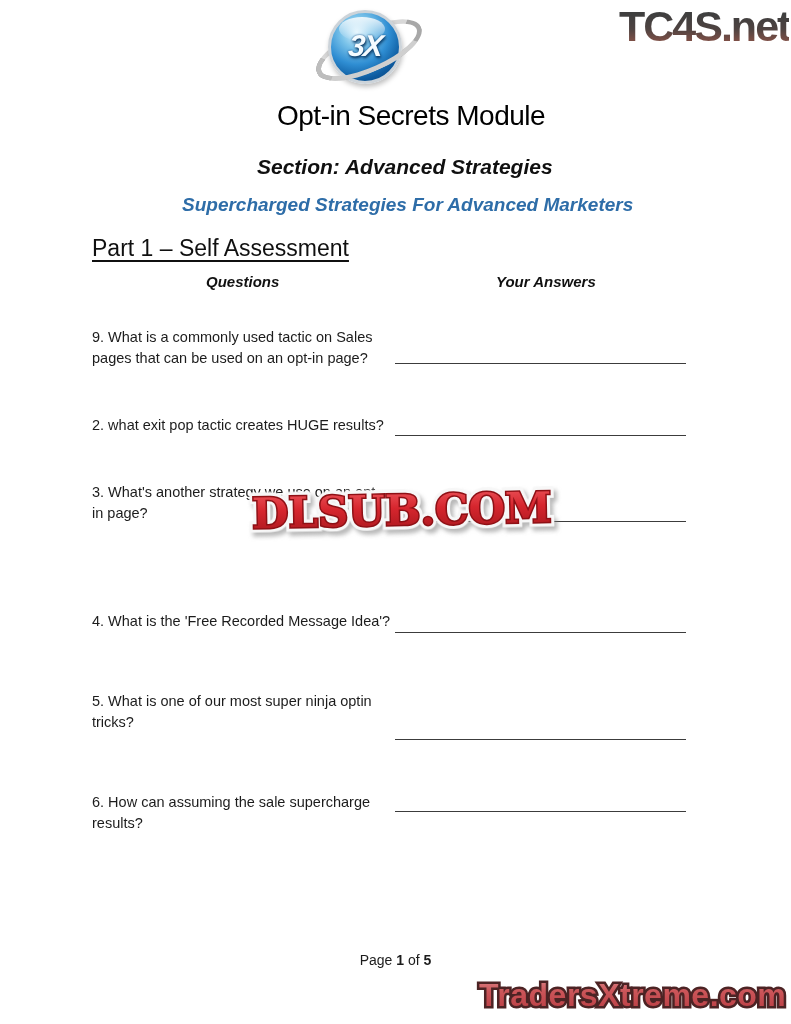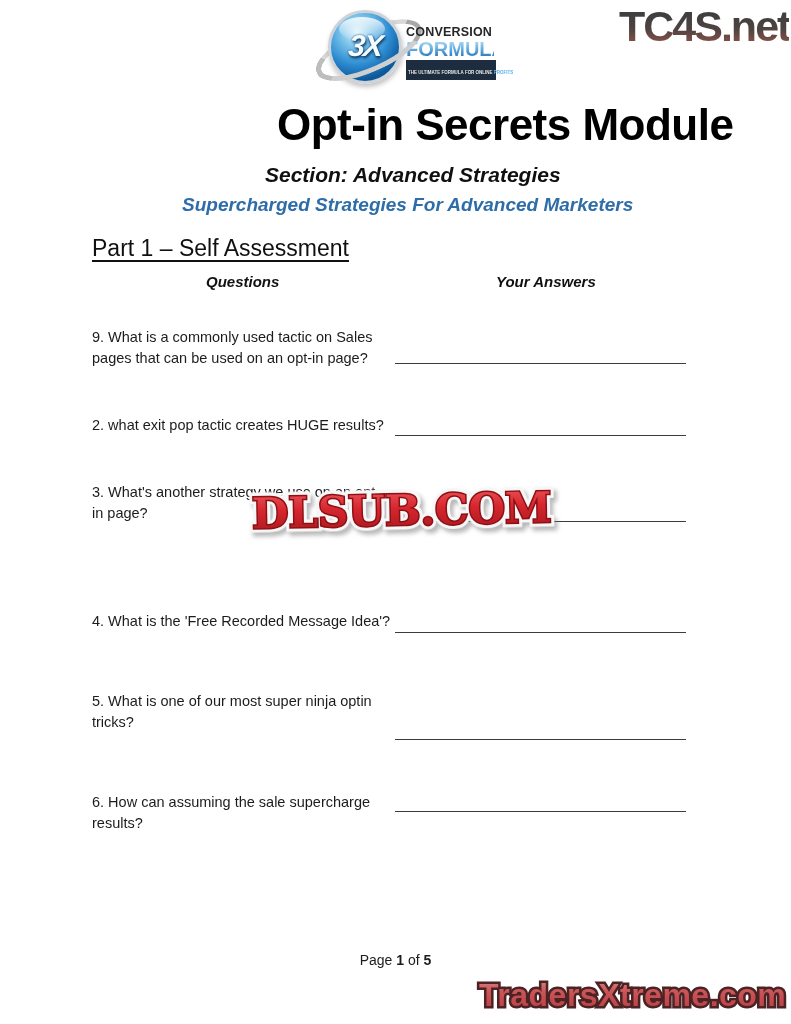--- a/index.html
+++ b/index.html
@@ -33,23 +33,23 @@
         transform:scale(0.56);transform-origin:0 50%;white-space:nowrap;}
   .tagline .accent{color:#5fb0e8;}
 
   
   .wm-tc4s{position:absolute;left:591px;top:2px;font-size:43px;font-weight:900;letter-spacing:-2px;
         font-family:"Liberation Sans",sans-serif;white-space:nowrap;
         background:linear-gradient(180deg,#3f3f3f 25%,#4e4341 55%,#7e4f46 80%,#9a594e 100%);
         -webkit-background-clip:text;background-clip:text;color:transparent;margin-left:28px;}
 
   
-  .title{position:absolute;left:277px;top:100px;margin:0;font-size:44px;font-weight:700;
+  .title{position:absolute;left:277px;top:100px;margin:0;font-size:28px;font-weight:400;
         color:#000;letter-spacing:-0.5px;white-space:nowrap;}
-  .section{position:absolute;left:253px;top:151px;margin:12px;font-size:21px;font-weight:700;
+  .section{position:absolute;left:253px;top:151px;margin:4px;font-size:21px;font-weight:700;
         font-style:italic;color:#101010;white-space:nowrap;}
   .subtitle{position:absolute;left:182px;top:194px;margin:0;font-size:19px;font-weight:700;
         font-style:italic;color:#2E6DA8;white-space:nowrap;}
   .part-heading{position:absolute;left:92px;top:235px;font-size:23px;color:#101010;
         text-decoration:underline;text-underline-offset:4px;white-space:nowrap;}
 
   
   .col-head{position:absolute;top:273px;font-size:15px;font-weight:700;font-style:italic;color:#111;}
   .qhead{left:206px;}
   .ahead{left:496px;}
@@ -99,25 +99,20 @@
 
 <div class="page">
 
   <div class="logo">
     <div class="ring ring-back"></div>
     <div class="sphere">
       <div class="gloss"></div>
       <div class="badge3x">3X</div>
     </div>
     <div class="ring ring-front"></div>
-    <div class="logo-text">
-      <span class="brand-top">CONVERSION</span>
-      <span class="brand-bottom">FORMULA</span>
-      <span class="tagline-bar"><span class="tagline"><span>THE ULTIMATE FORMULA FOR ONLINE </span><span class="accent">PROFITS</span></span></span>
-    </div>
   </div>
 
   <div class="wm-tc4s">TC4S.net</div>
 
   <h1 class="title">Opt-in Secrets Module</h1>
   <h2 class="section">Section: Advanced Strategies</h2>
   <h3 class="subtitle">Supercharged Strategies For Advanced Marketers</h3>
   <div class="part-heading">Part 1 – Self Assessment</div>
 
   <div class="col-head qhead">Questions</div>

